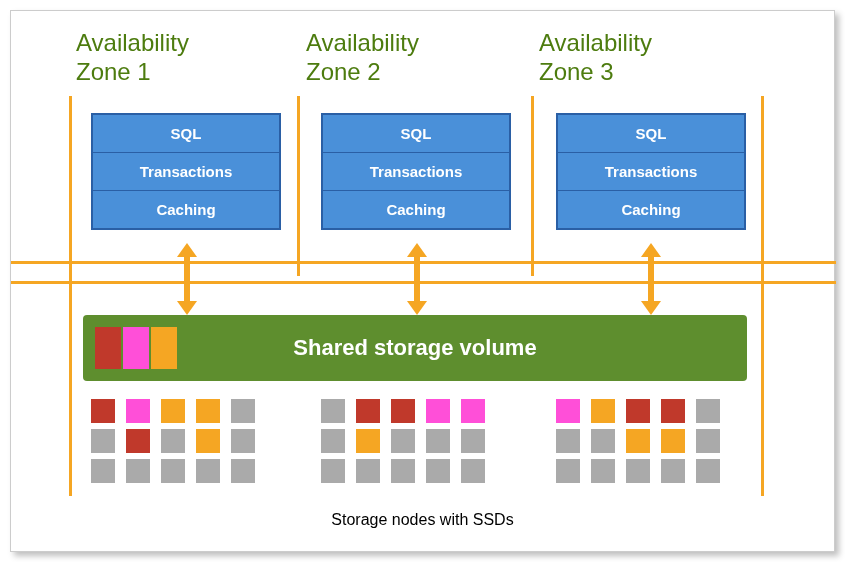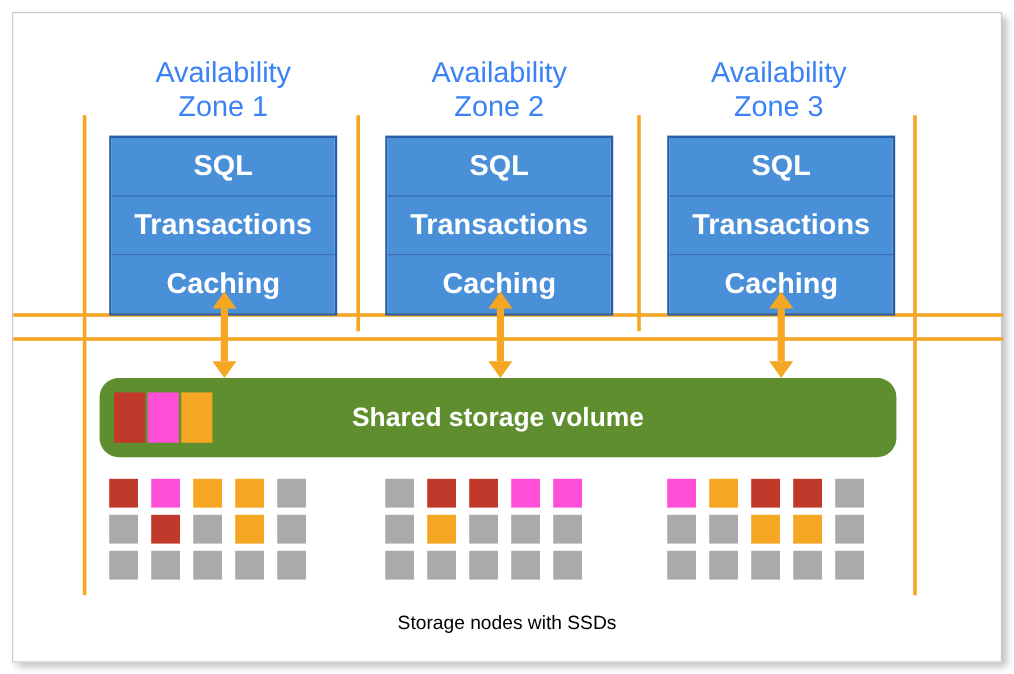--- a/index.html
+++ b/index.html
@@ -20,36 +20,35 @@
   .vline, .hline {
     position: absolute;
     background: #f5a623;
   }
   .vline { width: 3px; }
   .hline { height: 3px; }
 
   .az-title {
     position: absolute;
     font-size: 24px;
-    color: #3b82f6;
-    text-align: center;
+    color: #4d7c0f;
+    text-align: left;
     line-height: 1.2;
     width: 220px;
-    margin-top: 18px;
   }
   .layer-stack {
     position: absolute;
     width: 190px;
     border: 2px solid #2a5fa5;
   }
   .layer {
     background: #4a90d9;
     color: #fff;
     text-align: center;
-    font-size: 24px;
+    font-size: 15px;
     font-weight: bold;
     padding: 10px 0;
     border-bottom: 1px solid #2a5fa5;
   }
   .layer:last-child { border-bottom: none; }
 
   .arrow {
     position: absolute;
     width: 20px;
     display: flex;
@@ -70,21 +69,21 @@
   }
   .arrow-shaft {
     width: 6px;
     background: #f5a623;
     flex: 1;
   }
 
   .storage-bar {
     position: absolute;
     background: #5e8e2e;
-    border-radius: 16px;
+    border-radius: 4px;
     color: #fff;
     font-size: 22px;
     font-weight: bold;
     display: flex;
     align-items: center;
   }
   .storage-blocks {
     display: flex;
     gap: 2px;
     margin-left: 12px;

